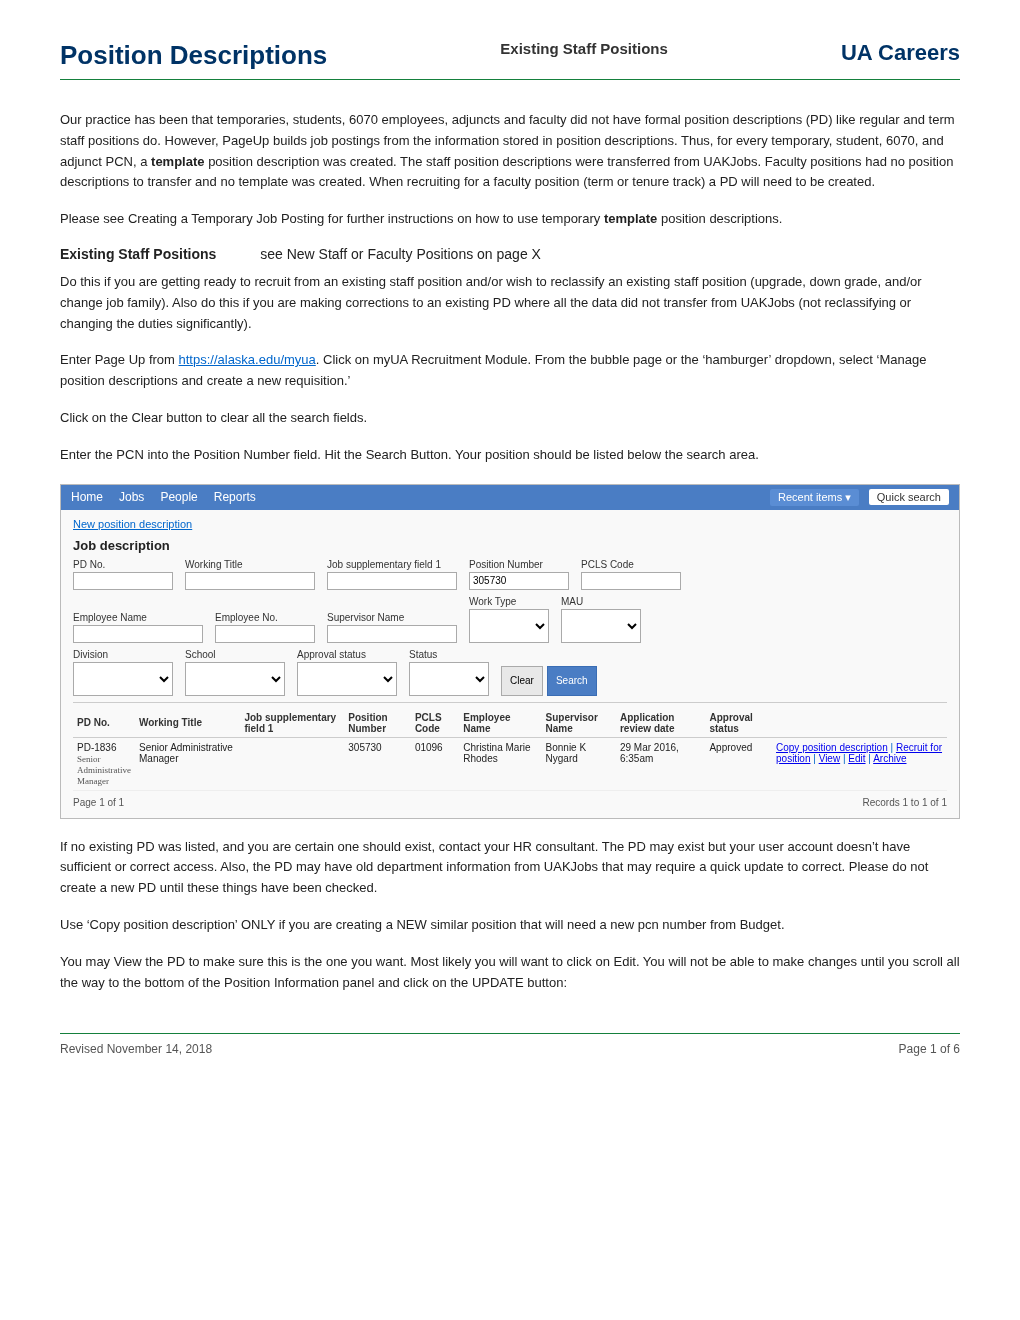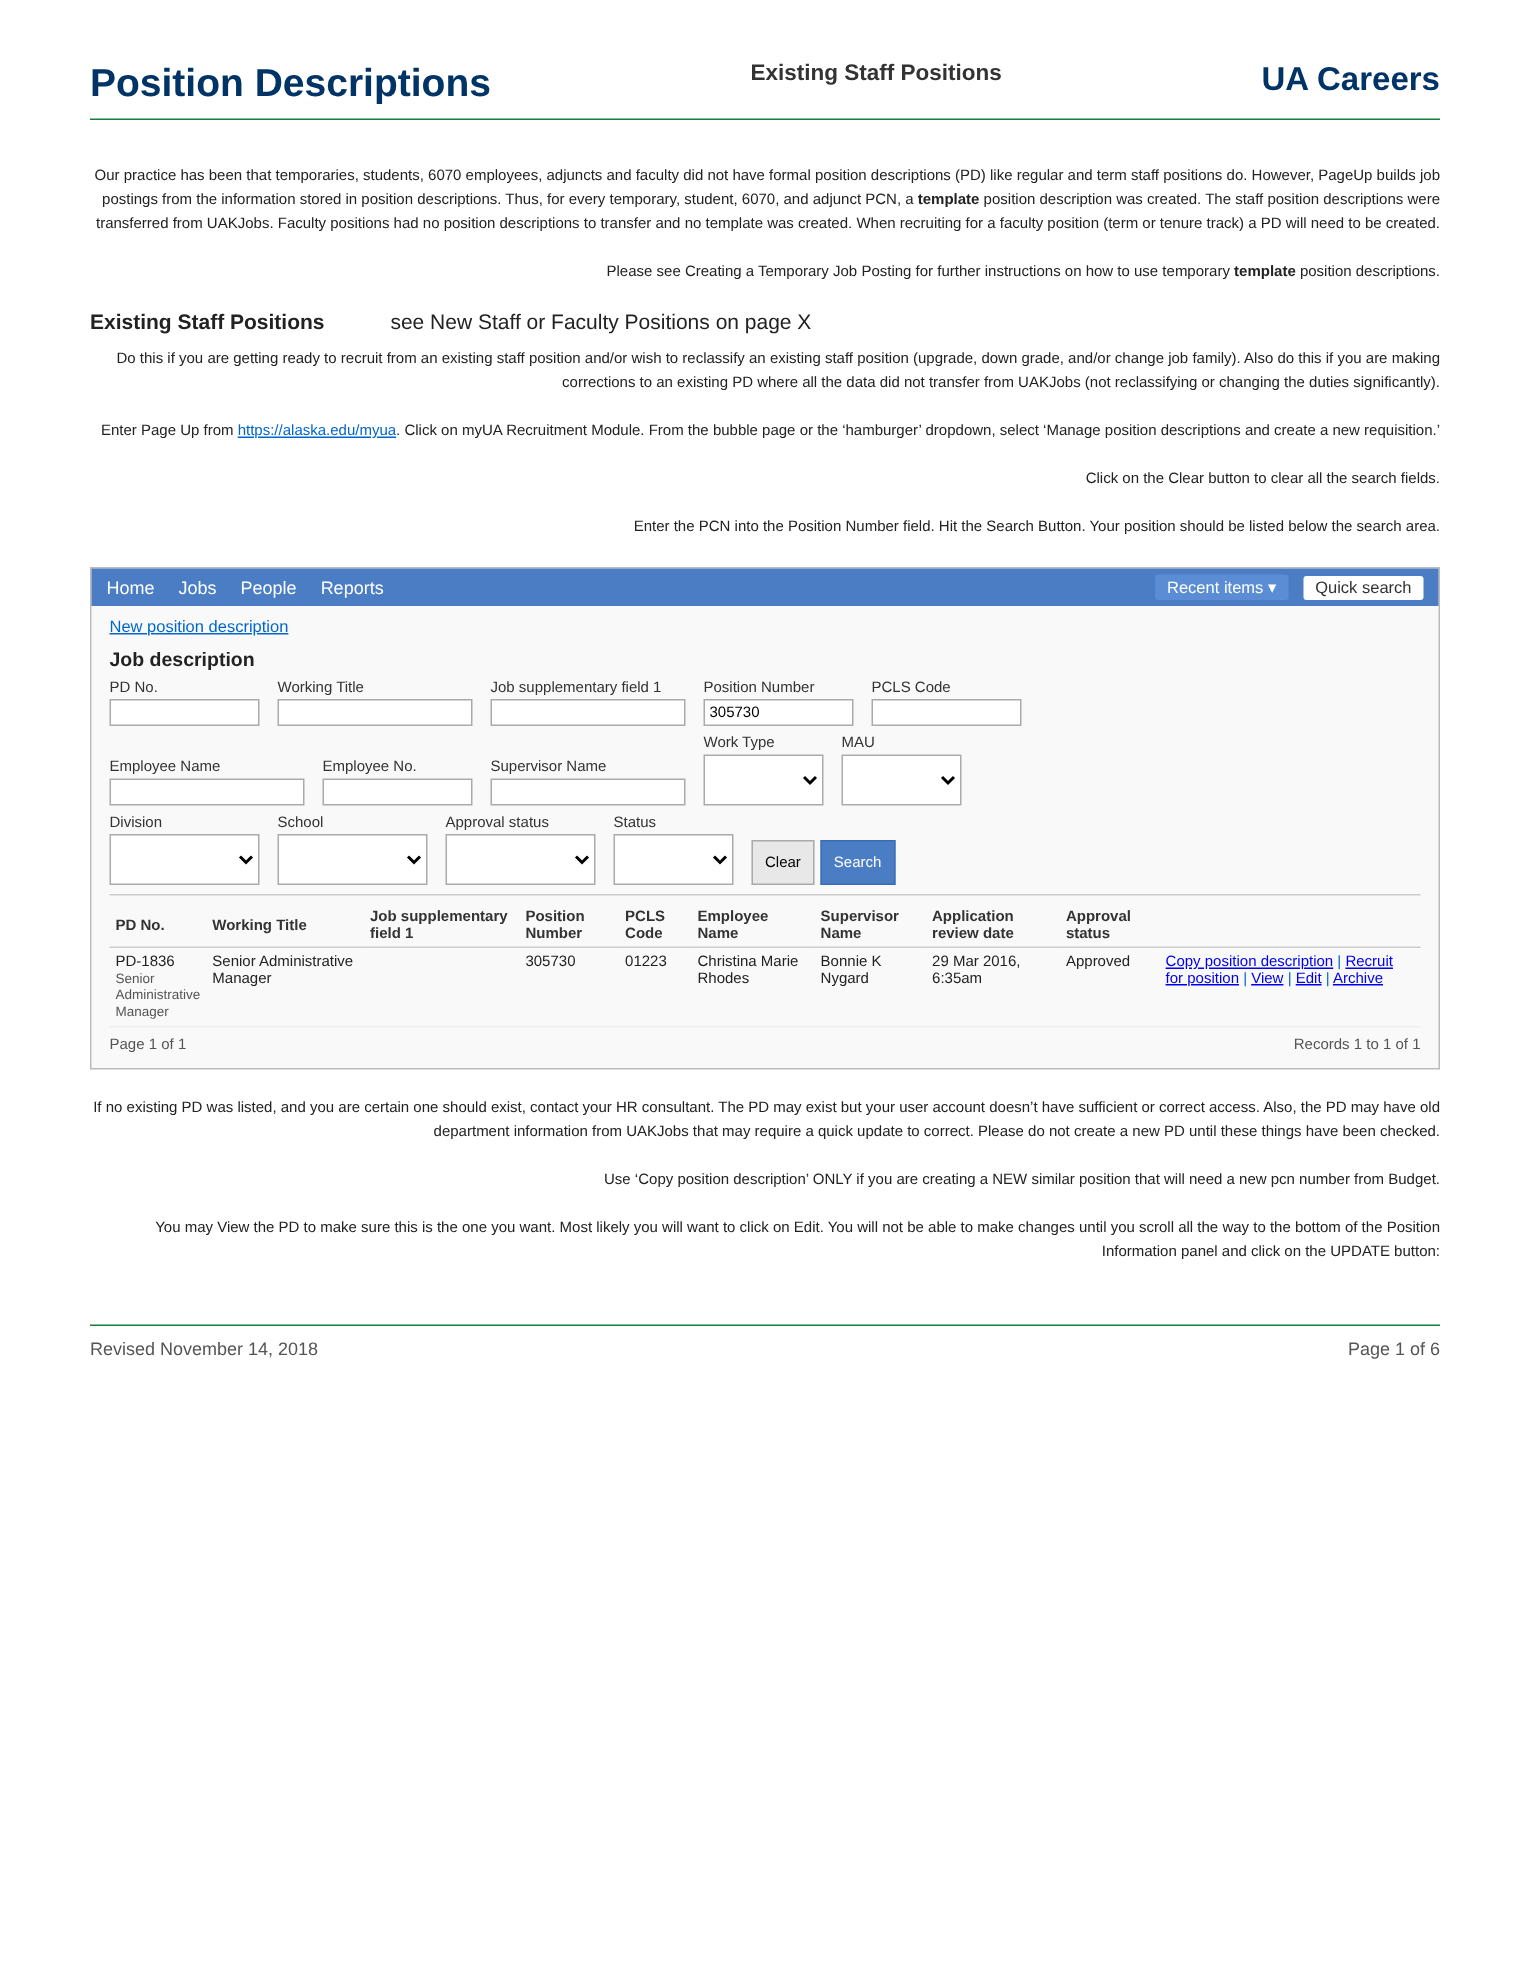--- a/index.html
+++ b/index.html
@@ -29,25 +29,24 @@
       font-size: 15px;
       font-weight: bold;
       color: #333;
     }
     .page-brand {
       font-size: 22px;
       font-weight: bold;
       color: #003366;
     }
     .body-text {
-      font-size: 10px;
+      font-size: 13px;
       line-height: 1.6;
       margin-bottom: 16px;
       color: #222;
-      text-align: right;
     }
     .body-text a {
       color: #0066cc;
     }
     .section-heading {
       font-size: 14px;
       font-weight: bold;
       margin-bottom: 10px;
       margin-top: 6px;
     }
@@ -355,26 +354,26 @@
           <th>Supervisor Name</th>
           <th>Application review date</th>
           <th>Approval status</th>
           <th></th>
         </tr>
       </thead>
       <tbody>
         <tr class="table-row">
           <td>
             <span>PD-1836</span><br>
-            <span style="font-size:9px; color:#555;">Senior<br>Administrative<br>Manager</span>
+            <span style="font-size:9px; color:#555;font-family:Liberation Serif, serif;">Senior<br>Administrative<br>Manager</span>
           </td>
           <td>Senior Administrative Manager</td>
           <td></td>
           <td>305730</td>
-          <td>01223</td>
+          <td>01096</td>
           <td>Christina Marie Rhodes</td>
           <td>Bonnie K Nygard</td>
           <td>29 Mar 2016, 6:35am</td>
           <td>Approved</td>
           <td class="ui-table-actions">
             <a href="#">Copy position description</a> |
             <a href="#">Recruit for position</a> |
             <a href="#">View</a> |
             <a href="#">Edit</a> |
             <a href="#">Archive</a>

